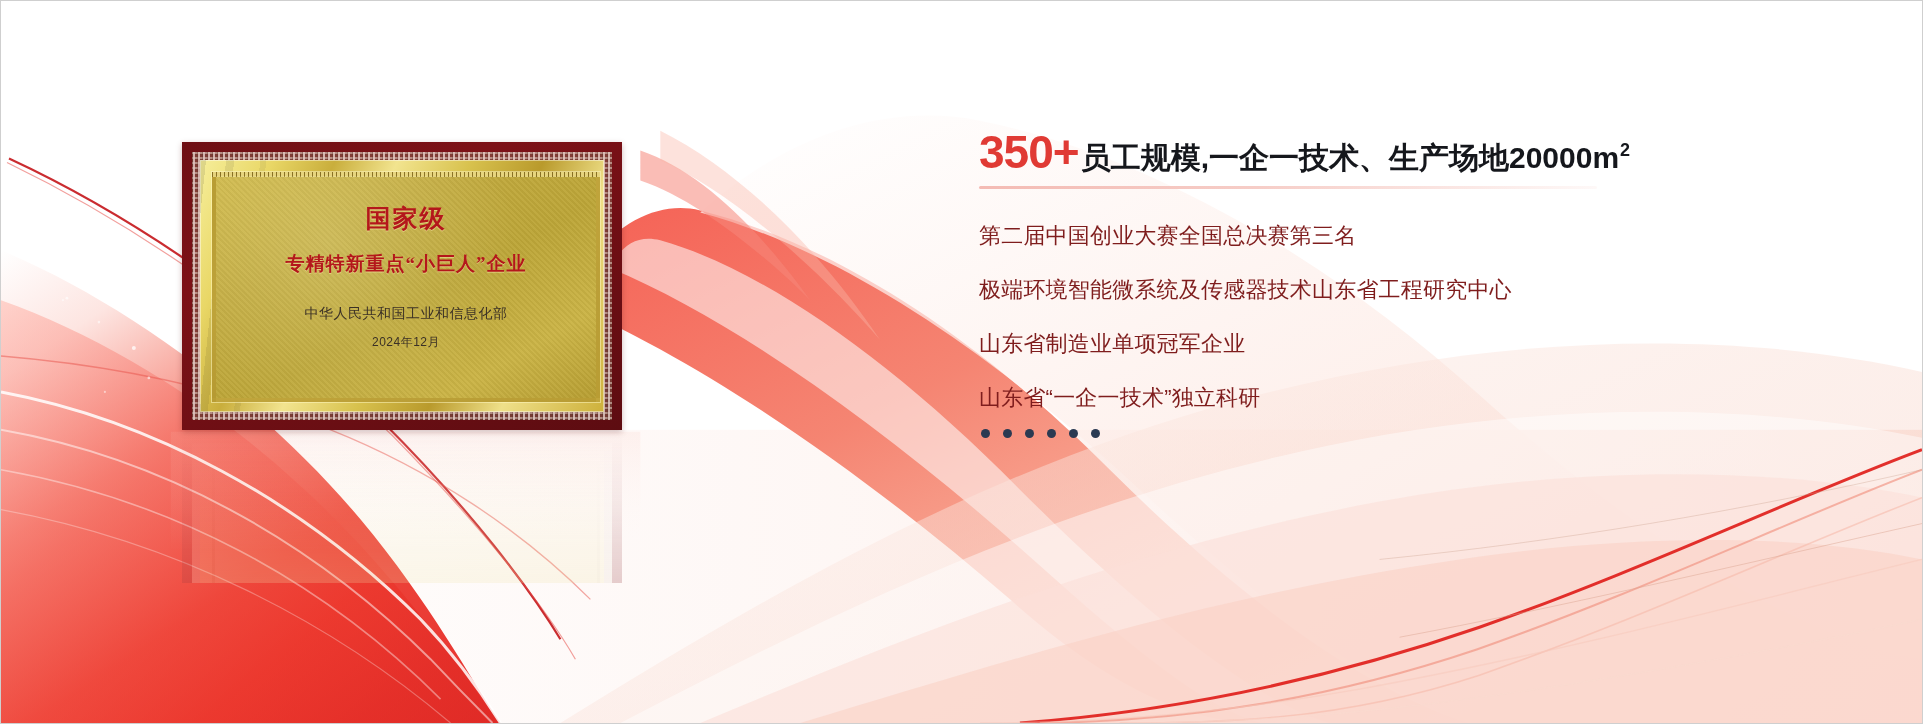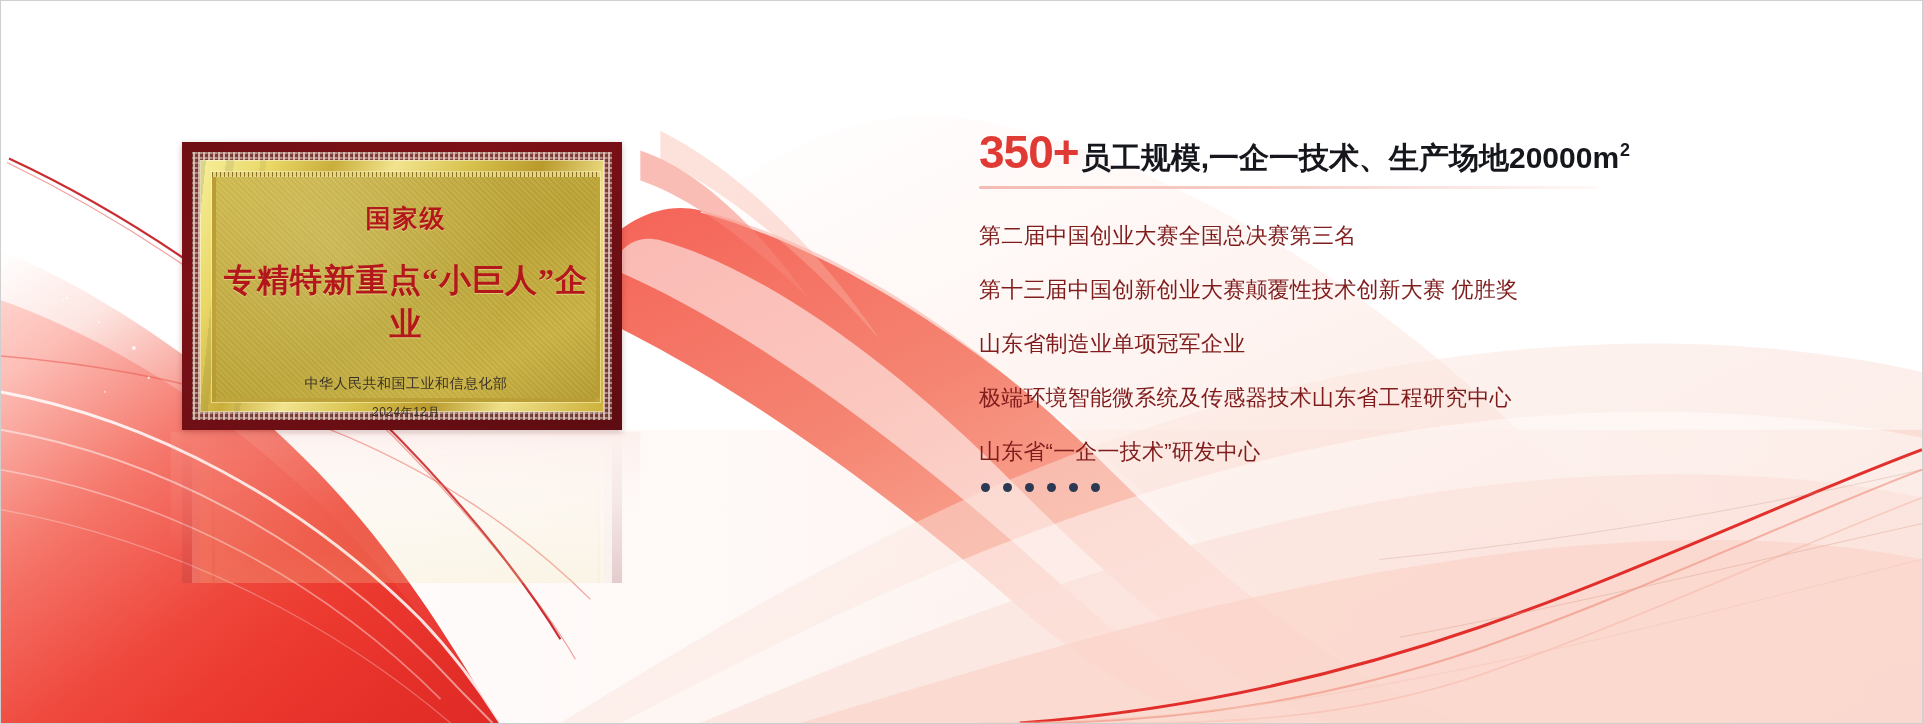--- a/index.html
+++ b/index.html
@@ -157,23 +157,23 @@
   #plaque-text .t1{
     margin-top:30px;
     color:#b4171b;
     font-size:25px;
     font-weight:bold;
     font-family:"Liberation Serif","DejaVu Serif",serif;
     letter-spacing:2px;
     text-shadow:0 1px 0 rgba(255,240,180,0.45);
   }
   #plaque-text .t2{
-    margin-top:24px;
+    margin-top:16px;
     color:#b4171b;
-    font-size:32px;
+    font-size:19px;
     font-weight:bold;
     font-family:"Liberation Serif","DejaVu Serif",serif;
     letter-spacing:1px;
     text-shadow:0 1px 0 rgba(255,240,180,0.45);
   }
   #plaque-text .t3{
     margin-top:28px;
     color:#3b3126;
     font-size:14px;
     letter-spacing:0.5px;
@@ -362,24 +362,23 @@
     <div id="headline">
       <span class="big">350+</span>
       <span class="rest">员工规模,一企一技术、生产场地20000m</span>
       <span class="sup">2</span>
     </div>
 
     <div id="headline-rule"></div>
 
     <ul id="award-list">
       <li>第二届中国创业大赛全国总决赛第三名</li>
-      <li>第十三届中国创新创业大赛颠覆性技术创新大赛 优胜奖</li>
+      <li>极端环境智能微系统及传感器技术山东省工程研究中心</li>
       <li>山东省制造业单项冠军企业</li>
-      <li>极端环境智能微系统及传感器技术山东省工程研究中心</li>
-      <li>山东省“一企一技术”研发中心</li>
+      <li>山东省“一企一技术”独立科研</li>
     </ul>
 
     <div id="ellipsis-row">
         <span class="dot"></span>
         <span class="dot"></span>
         <span class="dot"></span>
         <span class="dot"></span>
         <span class="dot"></span>
         <span class="dot"></span>
       </div>

